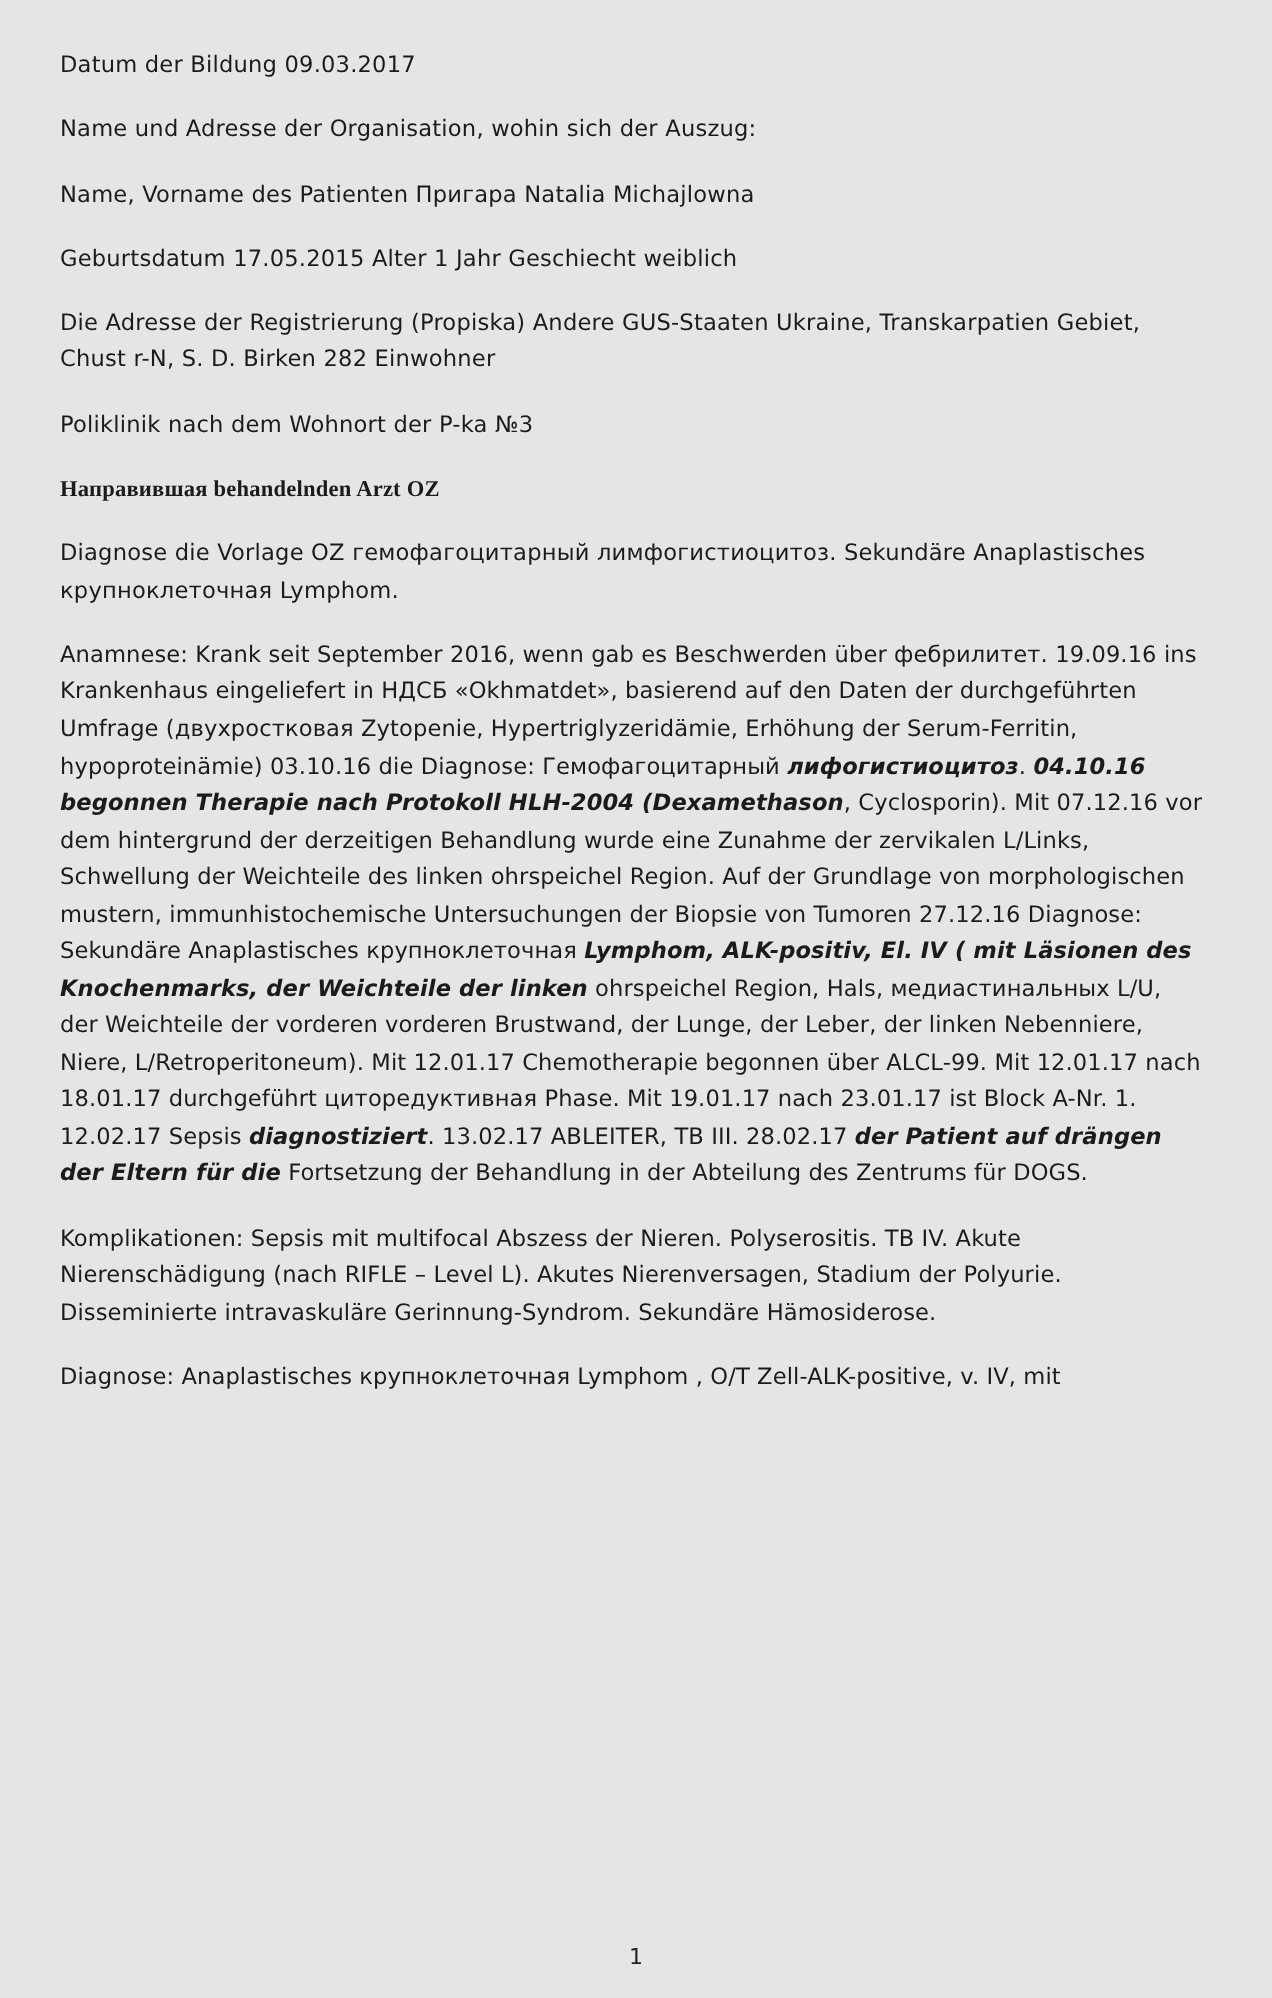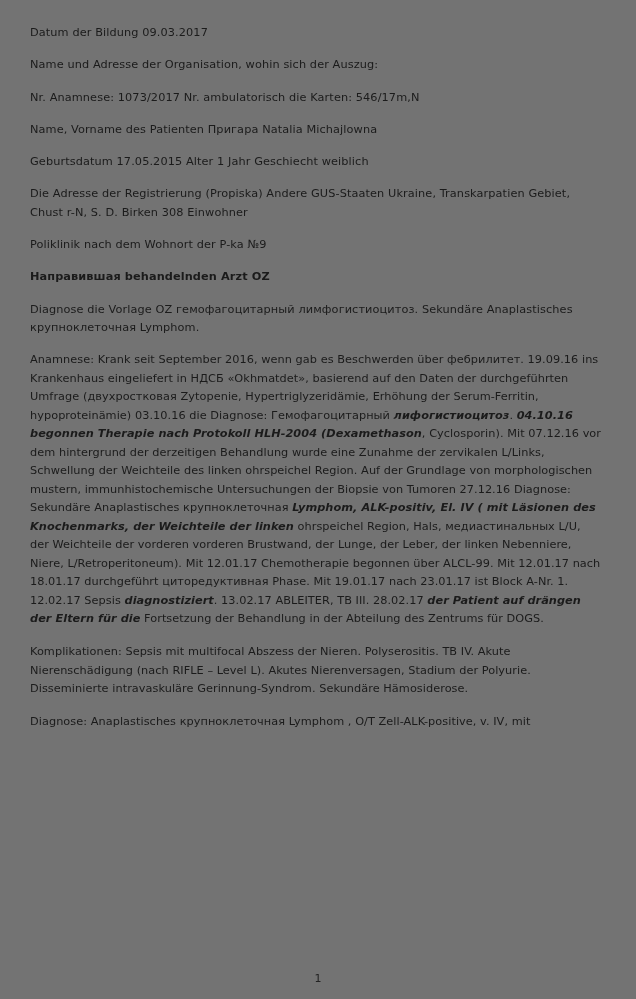--- a/index.html
+++ b/index.html
@@ -11,34 +11,35 @@
     width: 636px;
     height: 999px;
     font-family: "DejaVu Sans", sans-serif;
     color: #1a1a1a;
     overflow: hidden;
   }
   #page {
     position: relative;
     width: 636px;
     height: 999px;
-    background: #737373;
+    background: #e5e5e5;
     box-sizing: border-box;
     padding: 24px 34px 0 30px;
   }
   .para {
     font-size: 11.3px;
     line-height: 1.62;
     margin: 0 0 14px 0;
     letter-spacing: 0.1px;
     text-align: left;
     color: #1b1b1b;
   }
   .para.bold-ish {
     font-weight: 600;
+    font-family: Liberation Serif, serif;
   }
   .body-block {
     font-size: 11.3px;
     line-height: 1.64;
     margin: 0 0 14px 0;
     letter-spacing: 0.05px;
     color: #1b1b1b;
   }
   .bi { font-weight: 700; font-style: italic; text-align: center; }
   .pagenum {
@@ -51,25 +52,24 @@
     color: #222;
   }
 </style>
 </head>
 <body>
 
 <div id="page">
 
   <p class="para">Datum der Bildung 09.03.2017</p>
   <p class="para">Name und Adresse der Organisation, wohin sich der Auszug:</p>
-  <p class="para">Nr. Anamnese: 1073/2017 Nr. ambulatorisch die Karten: 546/17m,N</p>
   <p class="para">Name, Vorname des Patienten Пригарa Natalia Michajlowna</p>
   <p class="para">Geburtsdatum 17.05.2015 Alter 1 Jahr Geschiecht weiblich</p>
-  <p class="para">Die Adresse der Registrierung (Propiska) Andere GUS-Staaten Ukraine, Transkarpatien Gebiet, Chust r-N, S. D. Birken 308 Einwohner</p>
-  <p class="para">Poliklinik nach dem Wohnort der P-ka №9</p>
+  <p class="para">Die Adresse der Registrierung (Propiska) Andere GUS-Staaten Ukraine, Transkarpatien Gebiet, Chust r-N, S. D. Birken 282 Einwohner</p>
+  <p class="para">Poliklinik nach dem Wohnort der P-ka №3</p>
   <p class="para bold-ish">Направившая behandelnden Arzt OZ</p>
   <p class="para">Diagnose die Vorlage OZ гемофагоцитарный лимфогистиоцитоз. Sekundäre Anaplastisches крупноклеточная Lymphom.</p>
 
   <div class="body-block">
     <span id="anamnese-rich"><span>Anamnese: Krank seit September 2016, wenn gab es Beschwerden über фебрилитет. 19.09.16 ins Krankenhaus eingeliefert in НДСБ «Okhmatdet», basierend auf den Daten der durchgeführten Umfrage (двухростковая Zytopenie, Hypertriglyzeridämie, Erhöhung der Serum-Ferritin, hypoproteinämie) 03.10.16 die Diagnose: Гемофагоцитарный </span><span class="bi">лифогистиоцитоз</span><span>. </span><span class="bi">04.10.16 begonnen Therapie nach Protokoll HLH-2004 (Dexamethason</span><span>, Cyclosporin). Mit 07.12.16 vor dem hintergrund der derzeitigen Behandlung wurde eine Zunahme der zervikalen L/Links, Schwellung der Weichteile des linken ohrspeichel Region. Auf der Grundlage von morphologischen mustern, immunhistochemische Untersuchungen der Biopsie von Tumoren 27.12.16 Diagnose: Sekundäre Anaplastisches крупноклеточная </span><span class="bi">Lymphom, ALK-positiv, El. IV ( mit Läsionen des Knochenmarks, der Weichteile der linken</span><span> ohrspeichel Region, Hals, медиастинальных L/U, der Weichteile der vorderen vorderen Brustwand, der Lunge, der Leber, der linken Nebenniere, Niere, L/Retroperitoneum). Mit 12.01.17 Chemotherapie begonnen über ALCL-99. Mit 12.01.17 nach 18.01.17 durchgeführt циторедуктивная Phase. Mit 19.01.17 nach 23.01.17 ist Block A-Nr. 1. 12.02.17 Sepsis </span><span class="bi">diagnostiziert</span><span>. 13.02.17 ABLEITER, TB III. 28.02.17 </span><span class="bi">der Patient auf drängen der Eltern für die</span><span> Fortsetzung der Behandlung in der Abteilung des Zentrums für DOGS.</span></span>
   </div>
 
   <div class="body-block">Komplikationen: Sepsis mit multifocal Abszess der Nieren. Polyserositis. TB IV. Akute Nierenschädigung (nach RIFLE – Level L). Akutes Nierenversagen, Stadium der Polyurie. Disseminierte intravaskuläre Gerinnung-Syndrom. Sekundäre Hämosiderose.</div>
 
   <div class="body-block">Diagnose: Anaplastisches крупноклеточная Lymphom , O/T Zell-ALK-positive, v. IV, mit</div>

